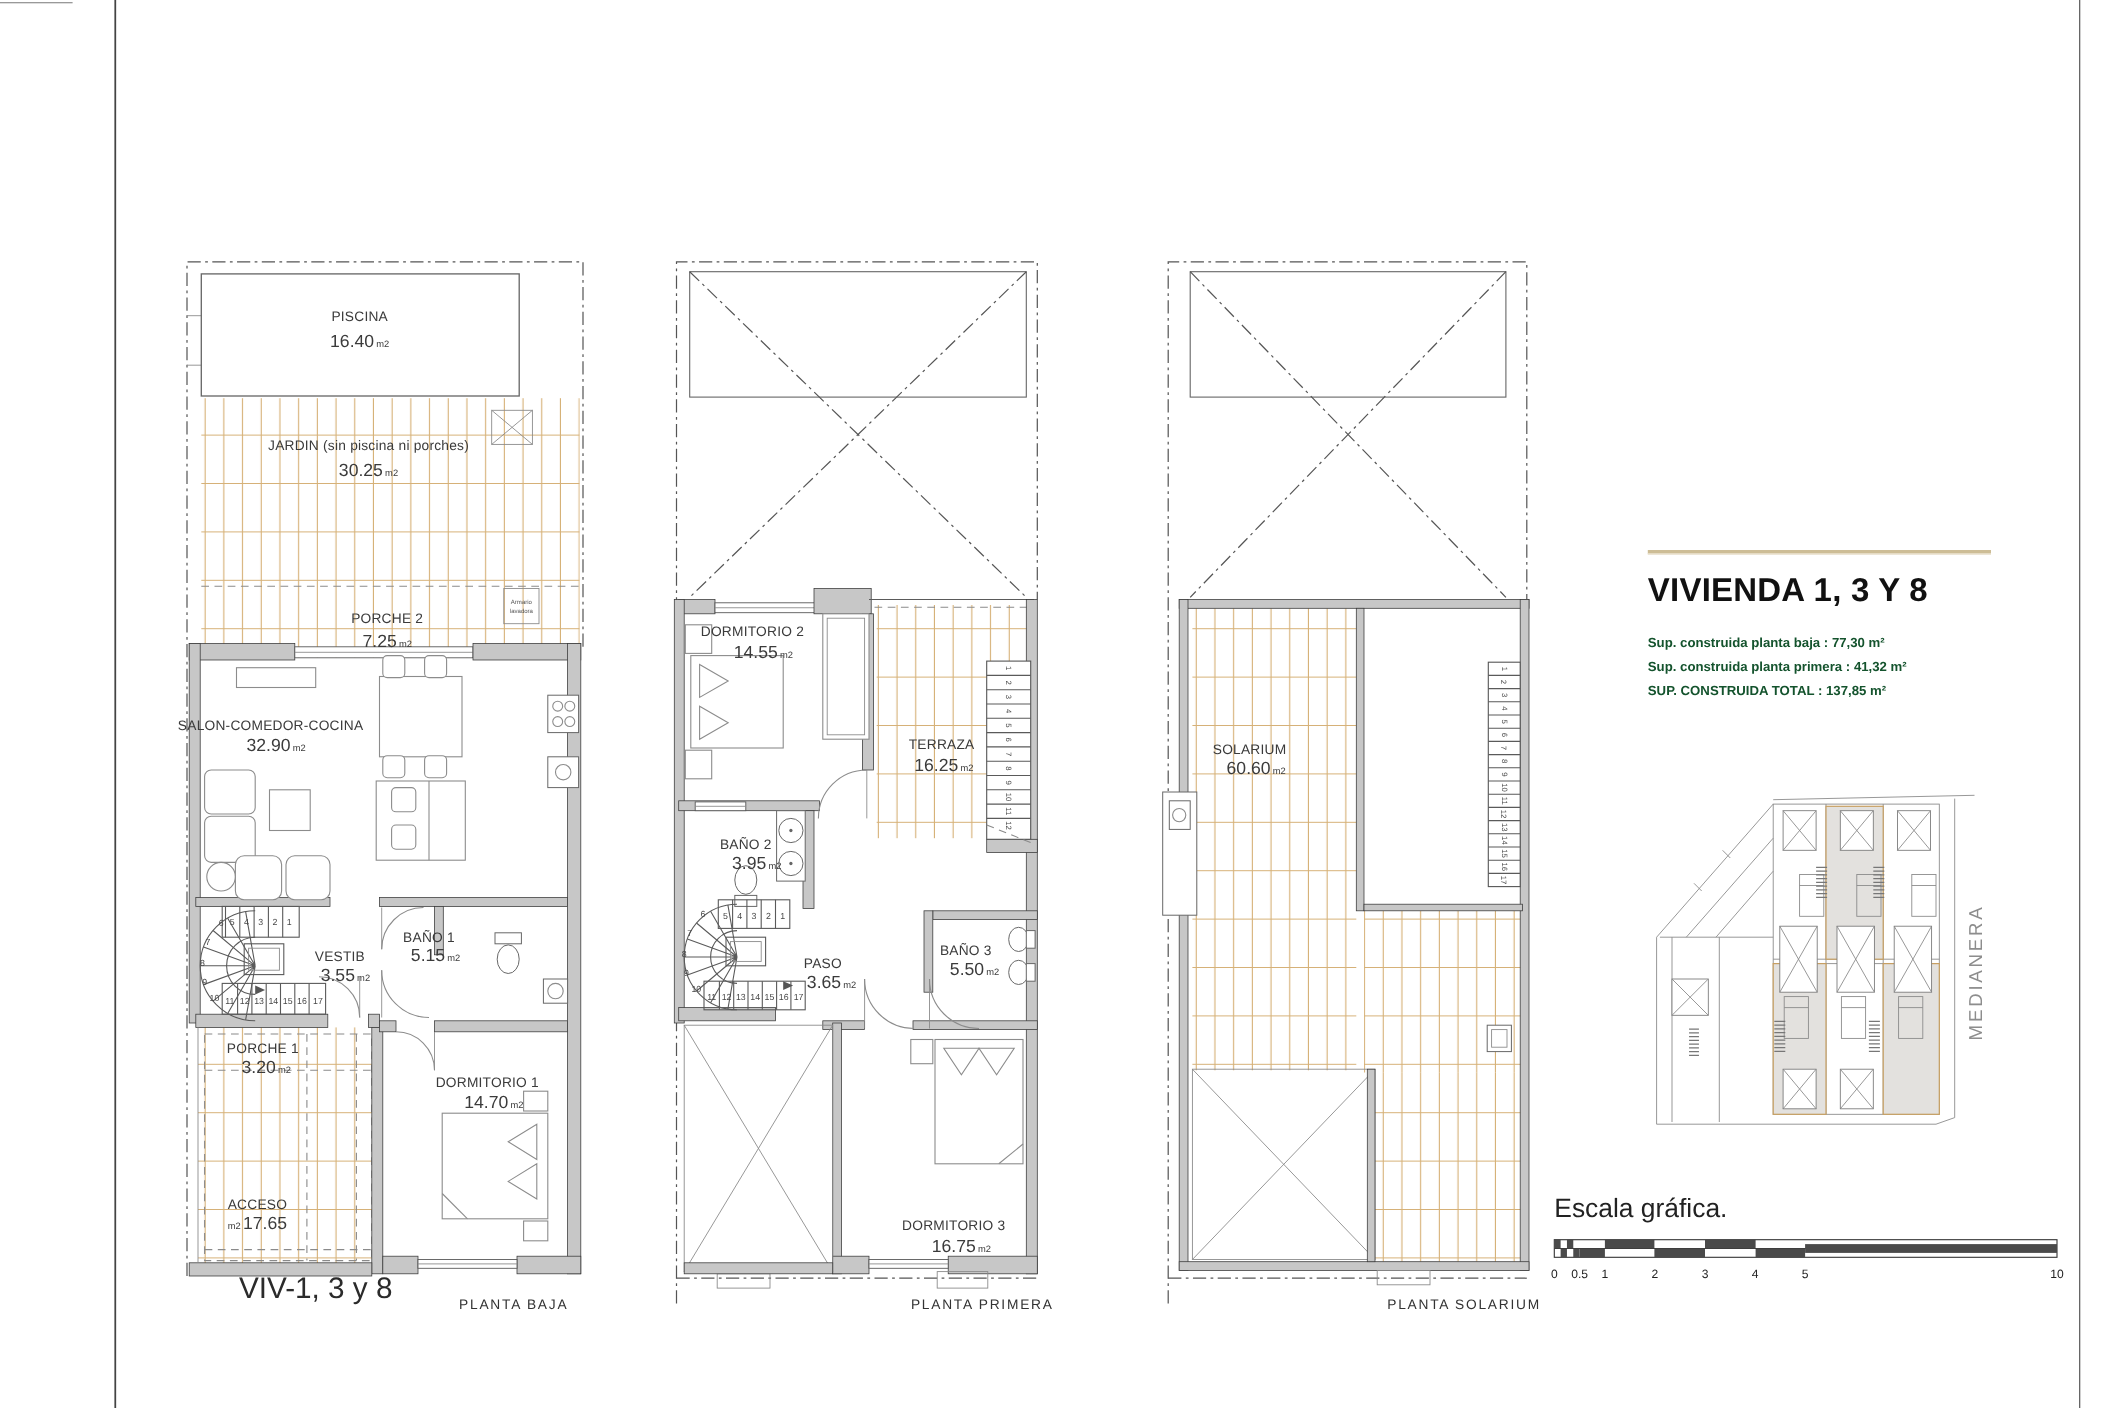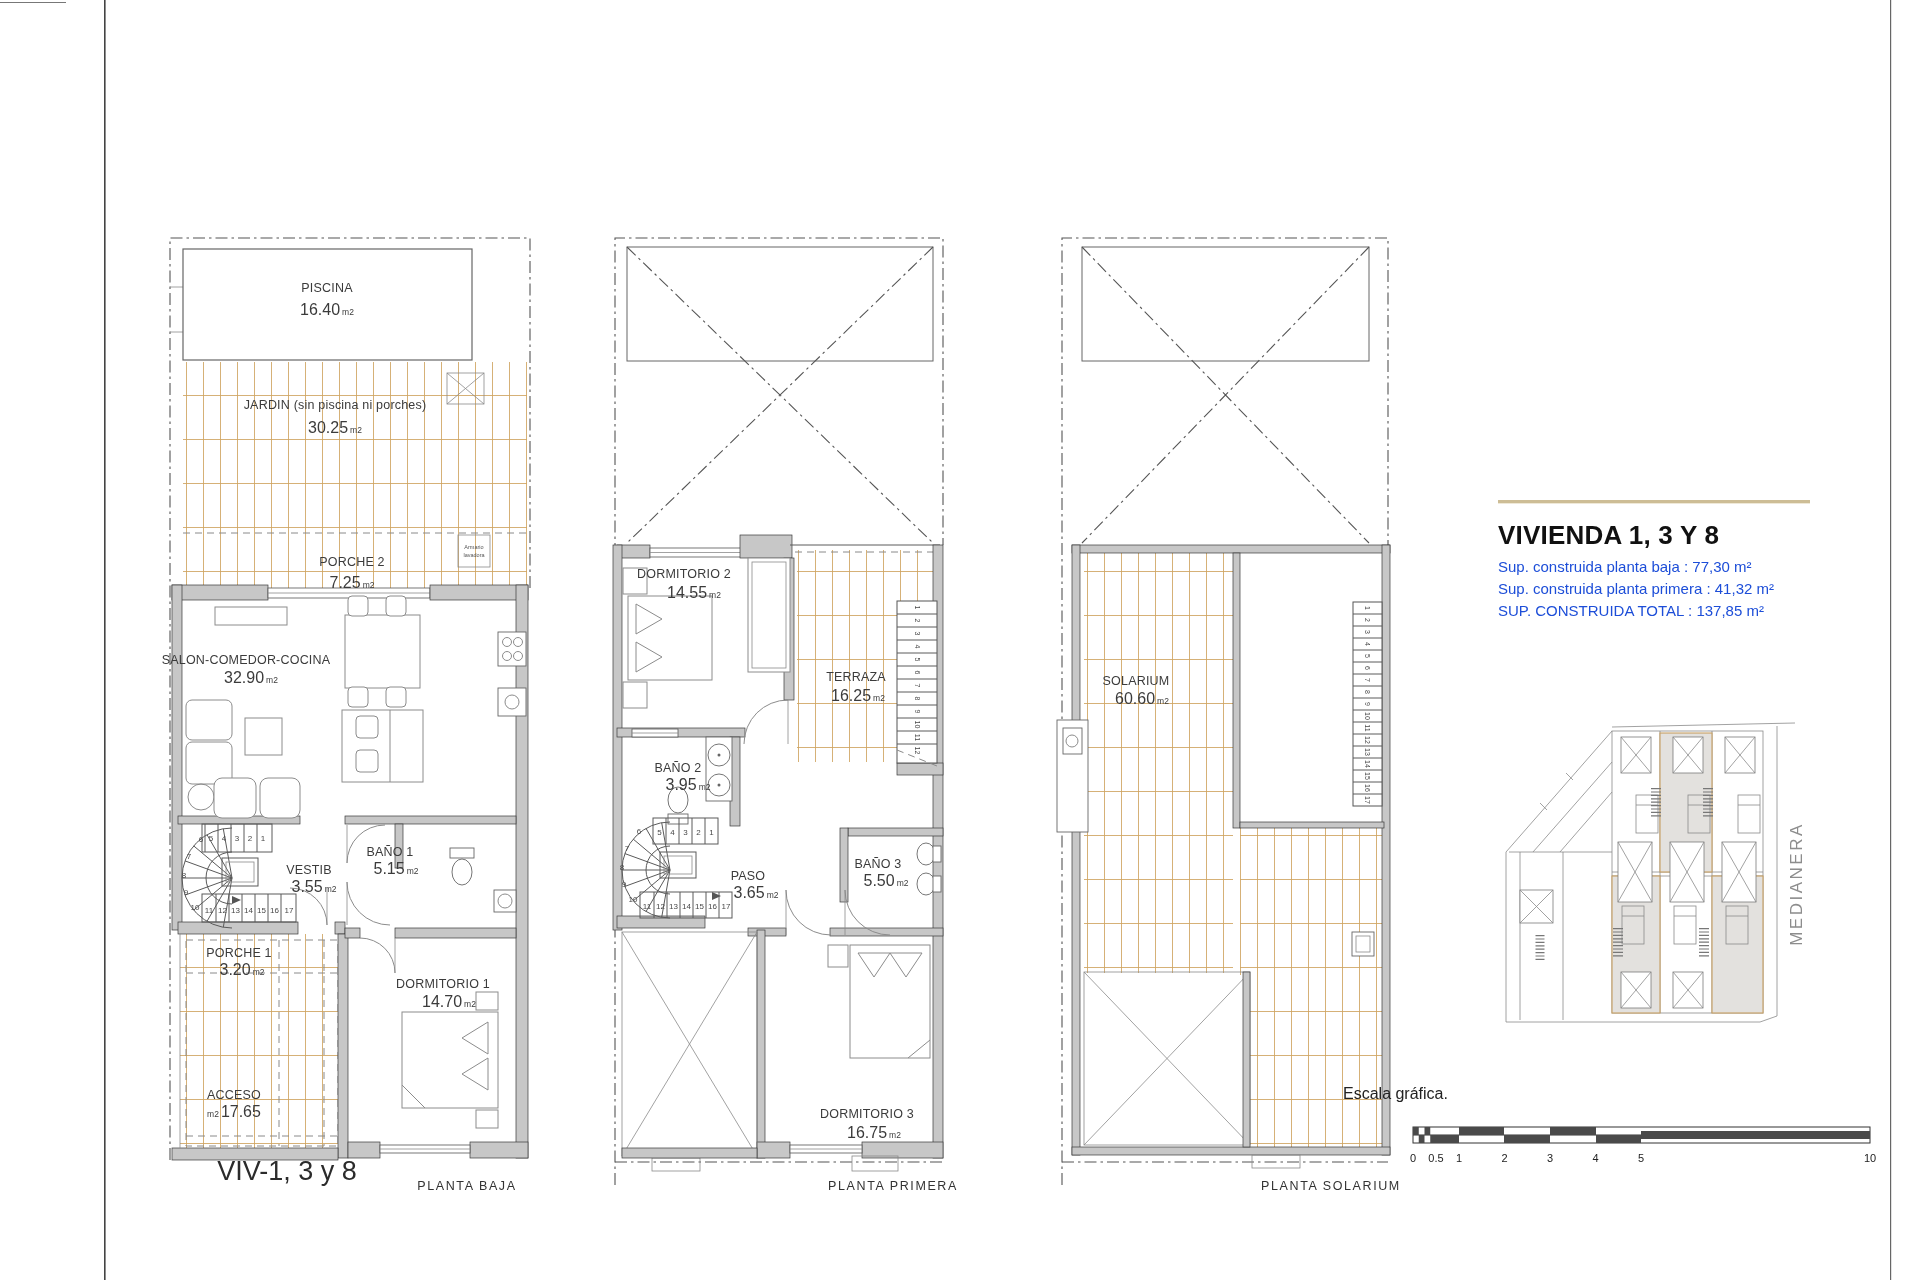--- a/index.html
+++ b/index.html
@@ -28,23 +28,23 @@
   .win{fill:#fff;stroke:#555;stroke-width:.8;}
   .sp{stroke:#8a8a8a;fill:none;stroke-width:.8;}
   .hl{fill:#e3e1de;stroke:#c79f62;stroke-width:1.1;}
   .xbox{stroke:#7a7a7a;fill:#fff;stroke-width:.8;}
   .comb{stroke:#777;}
   .bar{stroke:#333;fill:none;stroke-width:1;}
   .bard{fill:#4a4a4a;}
   
   .info{position:absolute;left:1498px;top:500px;width:360px;}
   .rule{width:312px;height:3px;background:#cdbd96;border-bottom:1px solid #efe9d8;margin-bottom:16px;}
-  .title{font-size:26px;font-weight:bold;color:#111;margin-bottom:5px;letter-spacing:.2px;}
-  .spec{font-size:15px;font-weight:normal;color:#1d4ed8;line-height:22px;white-space:nowrap;}
-  .escala{position:absolute;left:1343px;top:1085px;font-size:16px;color:#222;}
+  .title{font-size:30px;font-weight:bold;color:#111;margin-bottom:19px;letter-spacing:.2px;}
+  .spec{font-size:12px;font-weight:bold;color:#14532d;line-height:22px;white-space:nowrap;}
+  .escala{position:absolute;left:1413px;top:1085px;font-size:24px;color:#222;}
 </style>
 </head>
 <body>
 
 <div id="page">
 
 <svg id="drawing" viewBox="0 0 1920 1280">
   <defs>
     <pattern id="tanGrid" width="17" height="44" patternUnits="userSpaceOnUse">
       <path d="M16.5 0 V44 M0 43.5 H17" stroke="#cfa45f" stroke-width="1" fill="none" opacity="0.85"></path>

